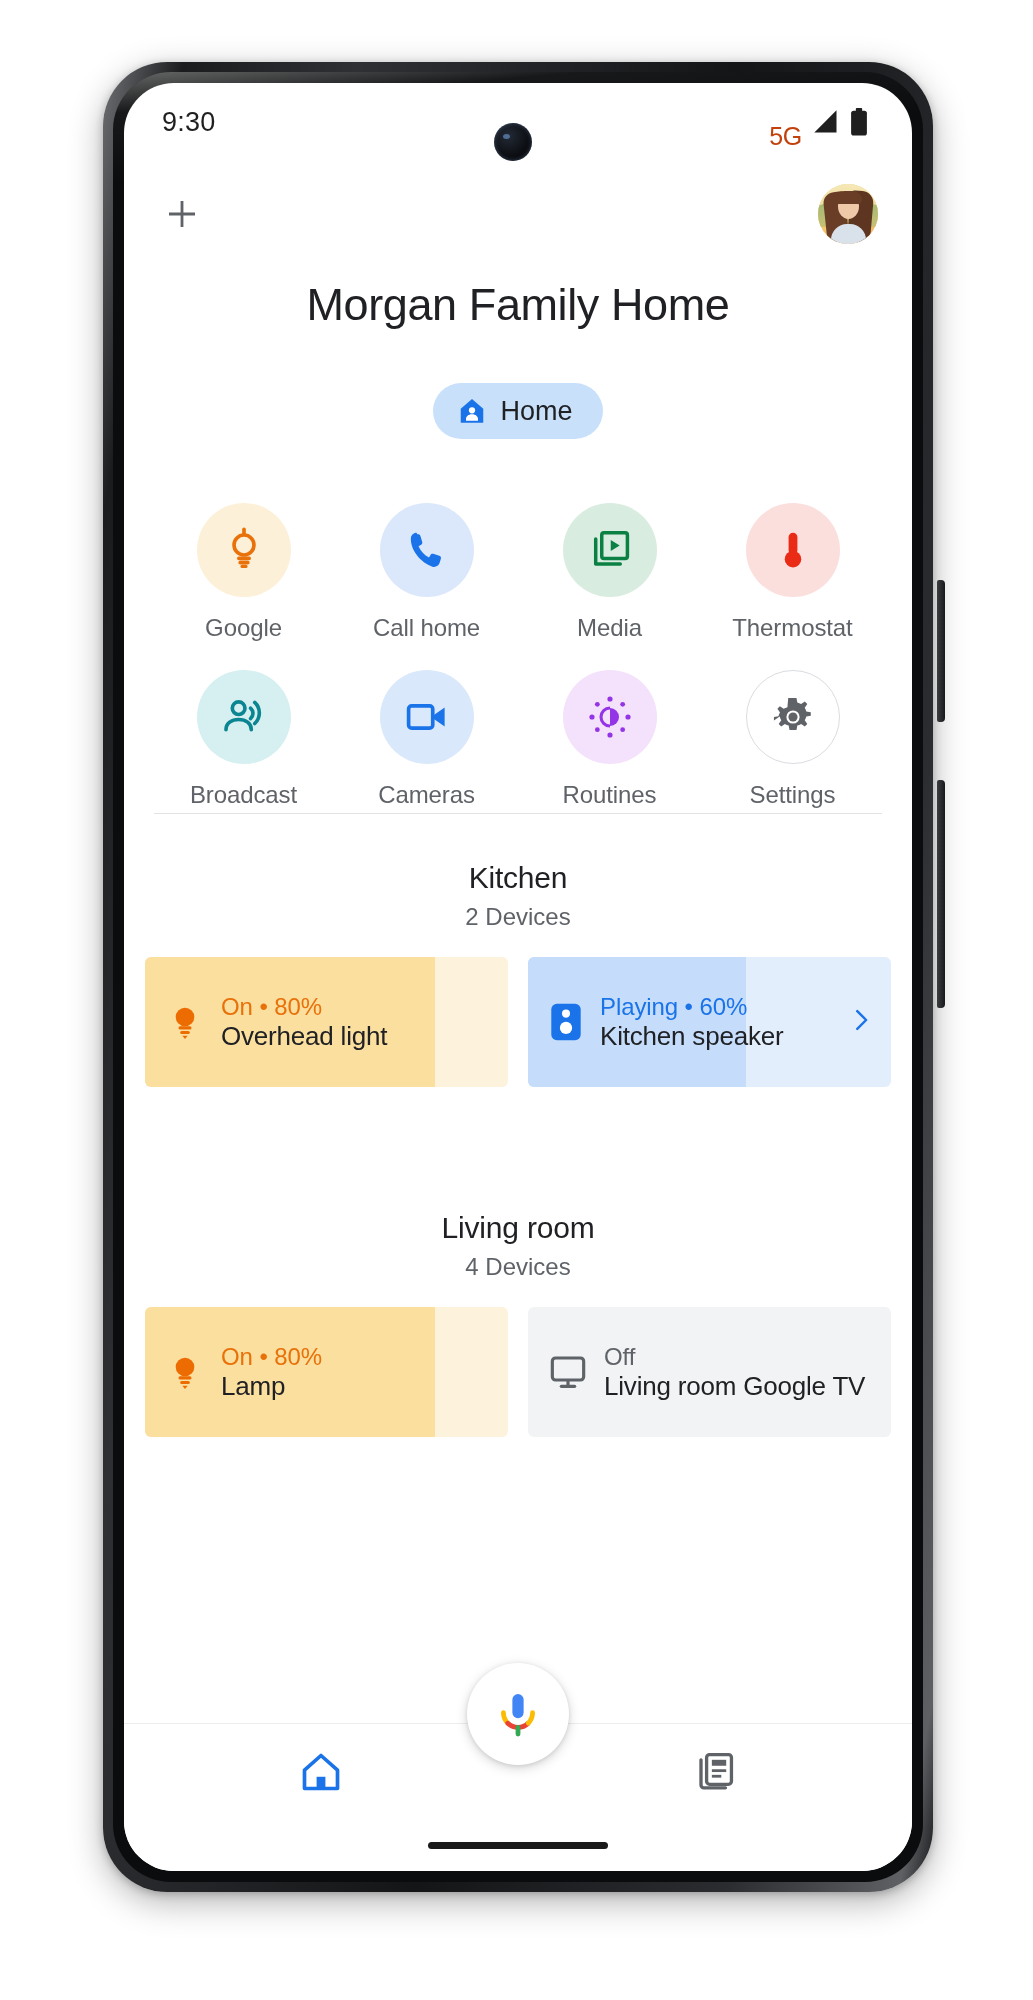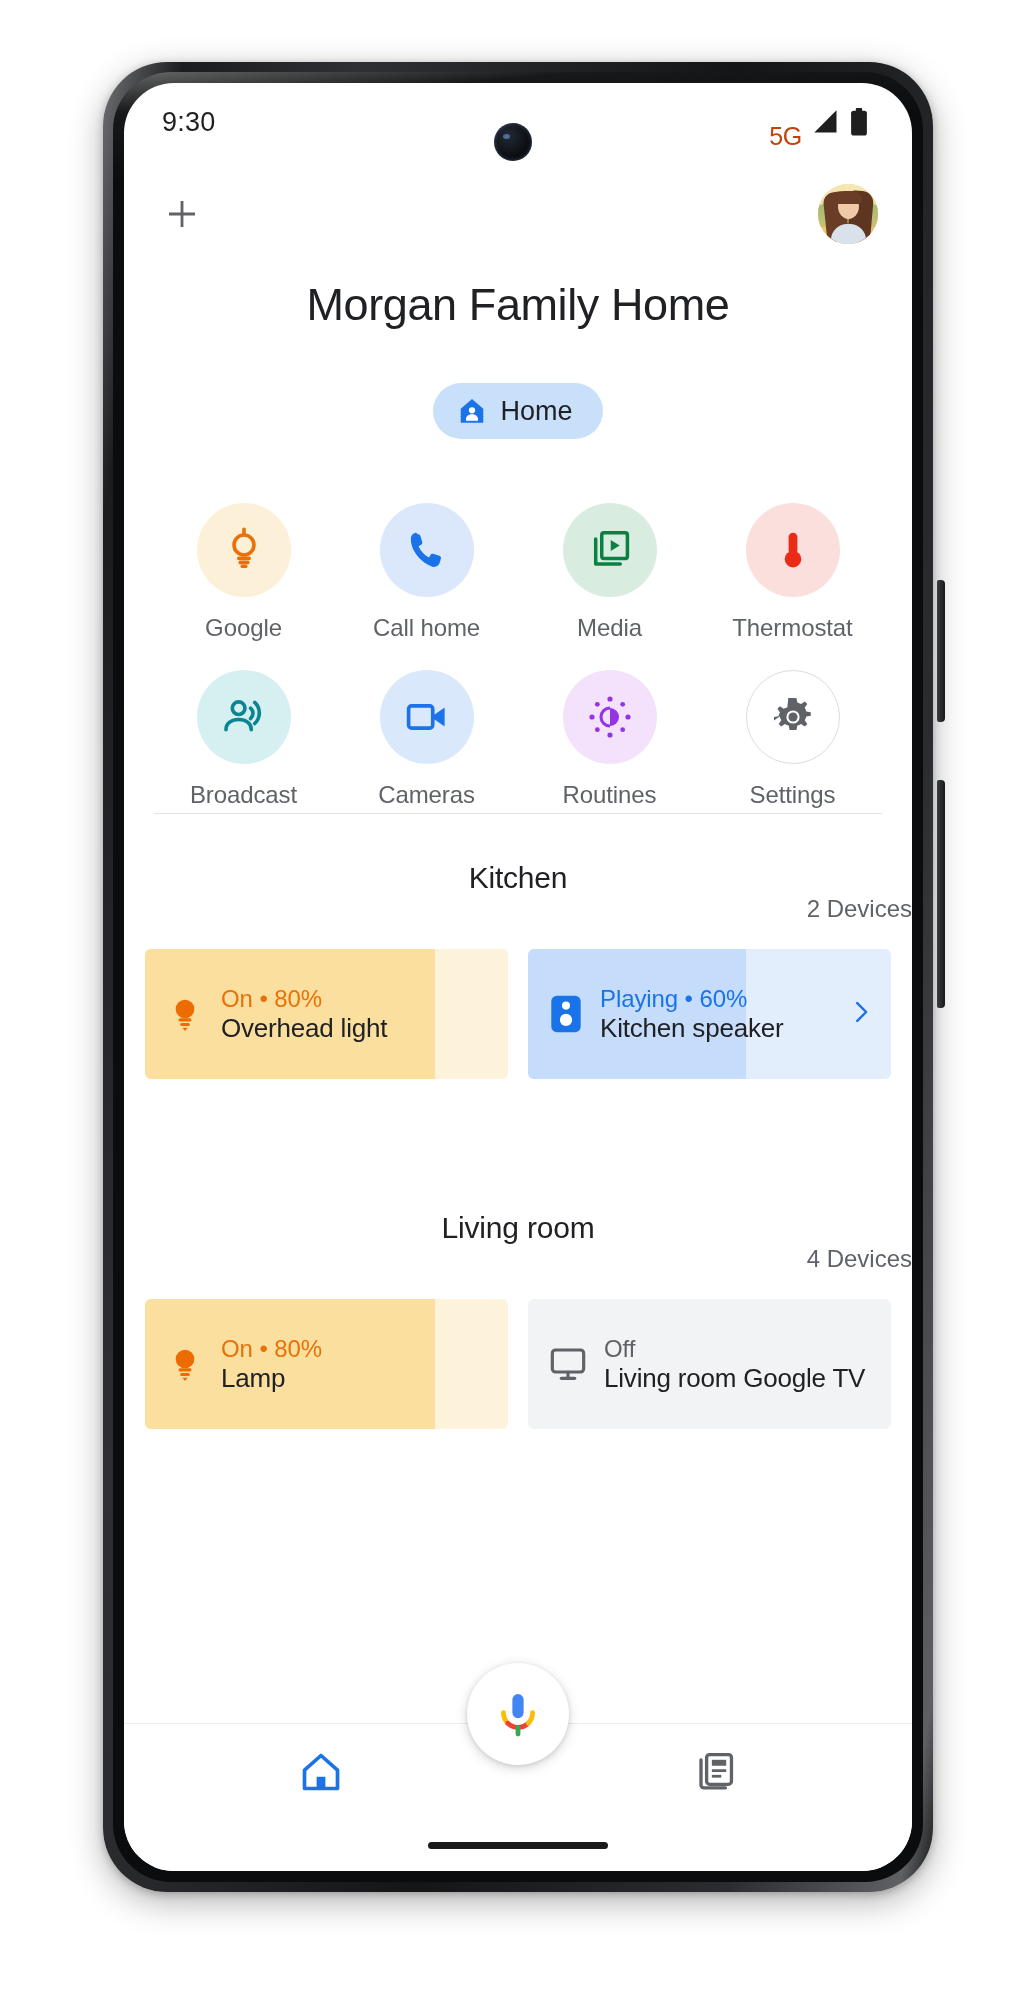--- a/index.html
+++ b/index.html
@@ -232,23 +232,24 @@
     left: 0;
     width: 788px;
   }
   .room-name {
     text-align: center;
     font-size: 30px;
     color: #202124;
     letter-spacing: -0.2px;
   }
   .room-count {
-    text-align: right;
+    text-align: center;
     font-size: 24px;
     color: #5f6368;
+    margin-top: 8px;
   }
   .room-cards {
     display: flex;
     gap: 20px;
     padding: 0 21px;
     margin-top: 26px;
   }
 
   .dev-card {
     position: relative;

